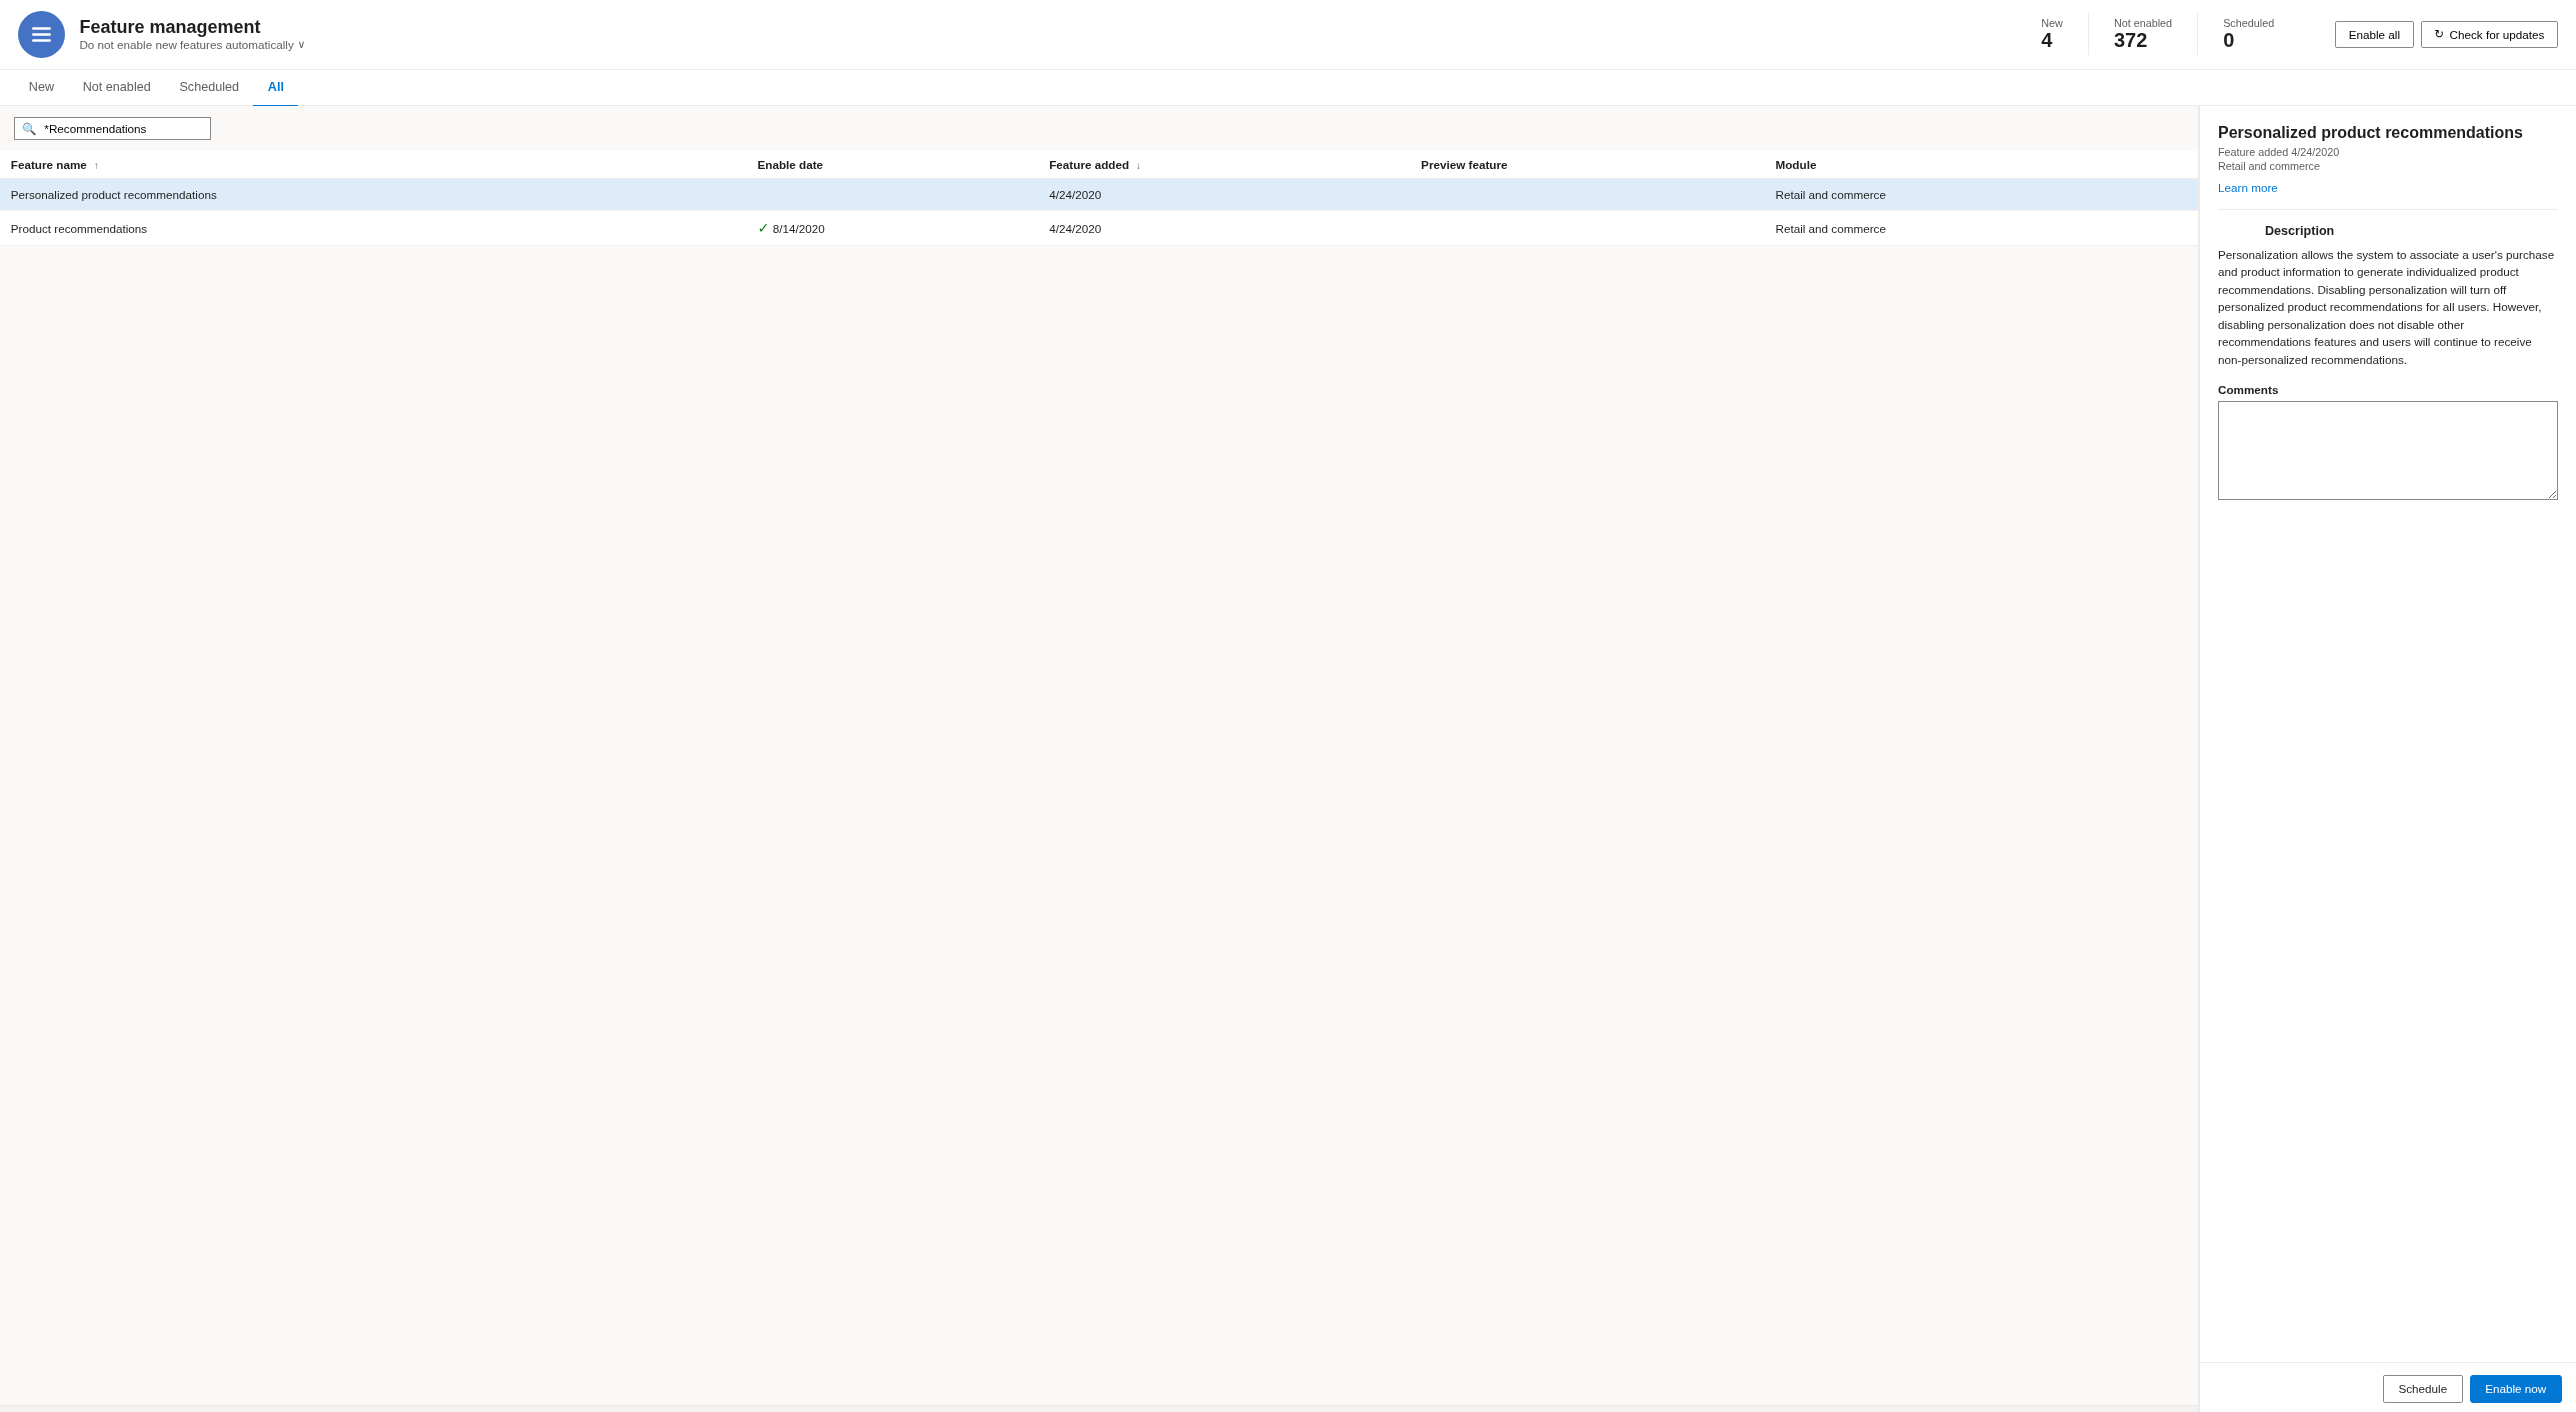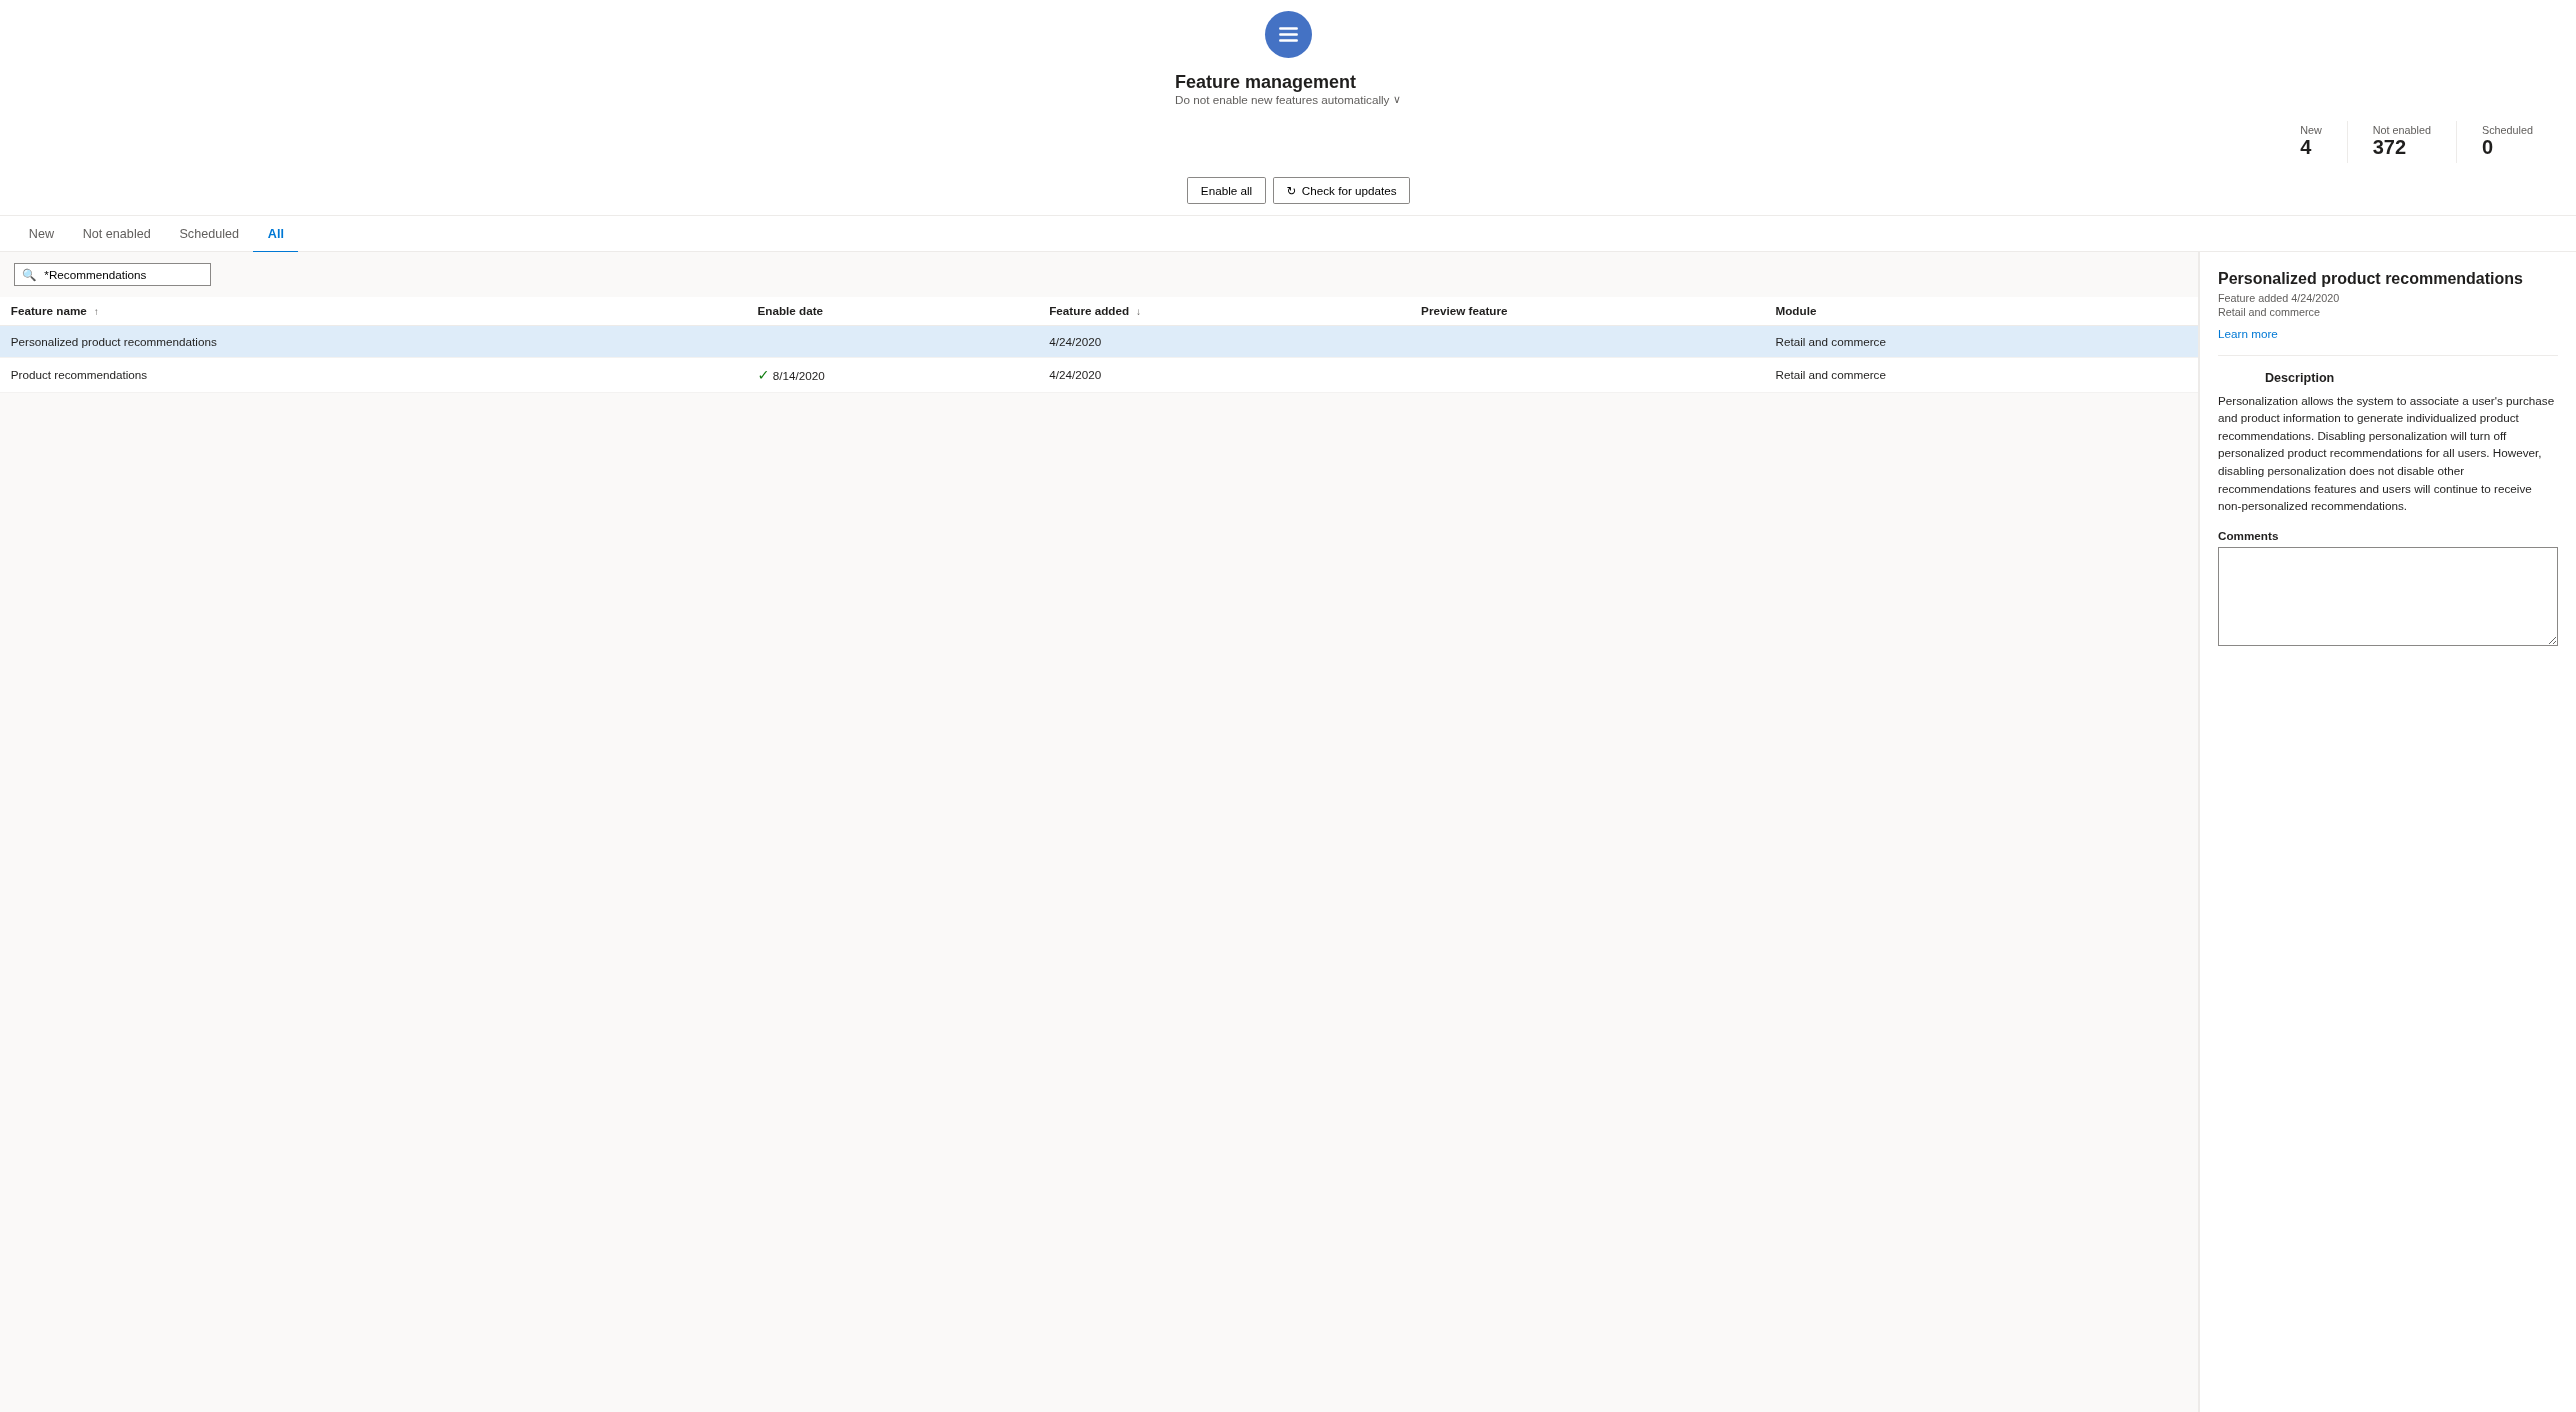--- a/index.html
+++ b/index.html
@@ -6,21 +6,20 @@
     body { font-family: 'Segoe UI', Arial, sans-serif; font-size: 12.6px; background: #f3f2f1; color: #201f1e; }
 
     
     .header {
       background: #fff;
       border-bottom: 0.9px solid #edebe9;
       padding: 10.8px 18px;
       display: flex;
       align-items: center;
       gap: 14.4px;
-      flex-direction: column;
     }
     .header-logo {
       width: 47px; height: 47px;
       background: #4472c4;
       border-radius: 50%;
       display: flex; align-items: center; justify-content: center;
       flex-shrink: 0;
     }
     .header-logo svg { width: 25px; height: 25px; fill: #fff; }
     .header-title-block { flex: 0 0 auto; }

